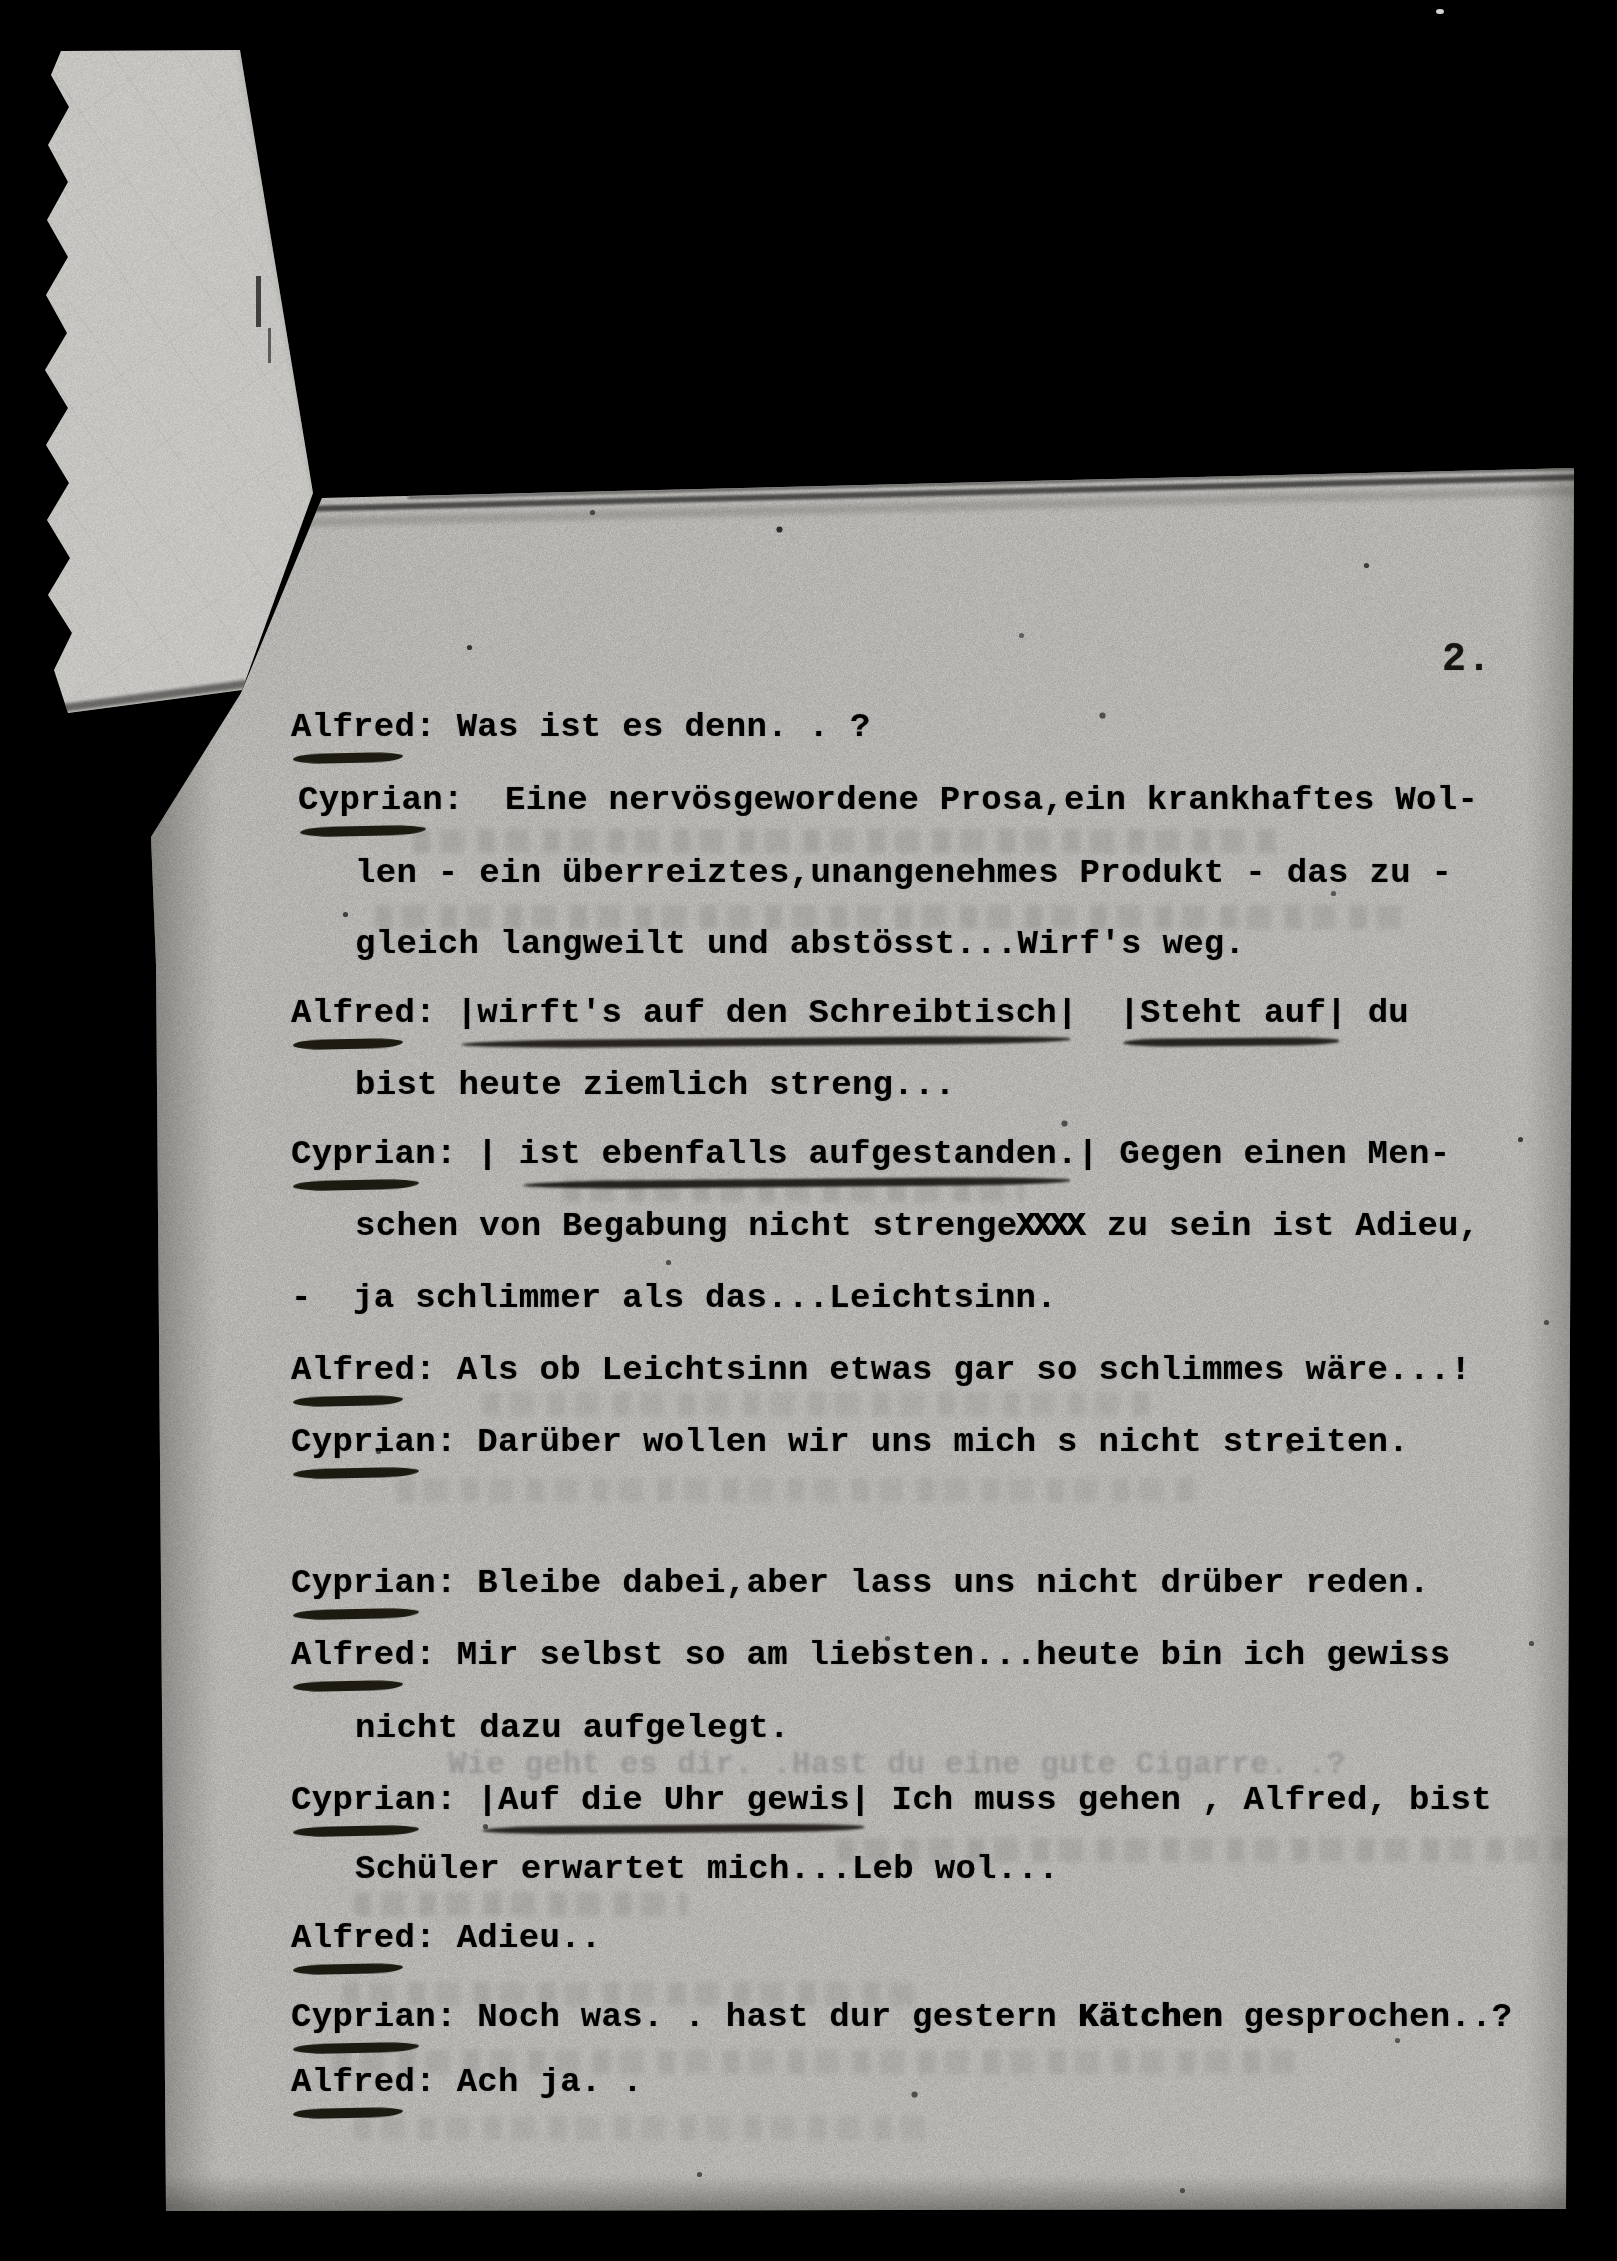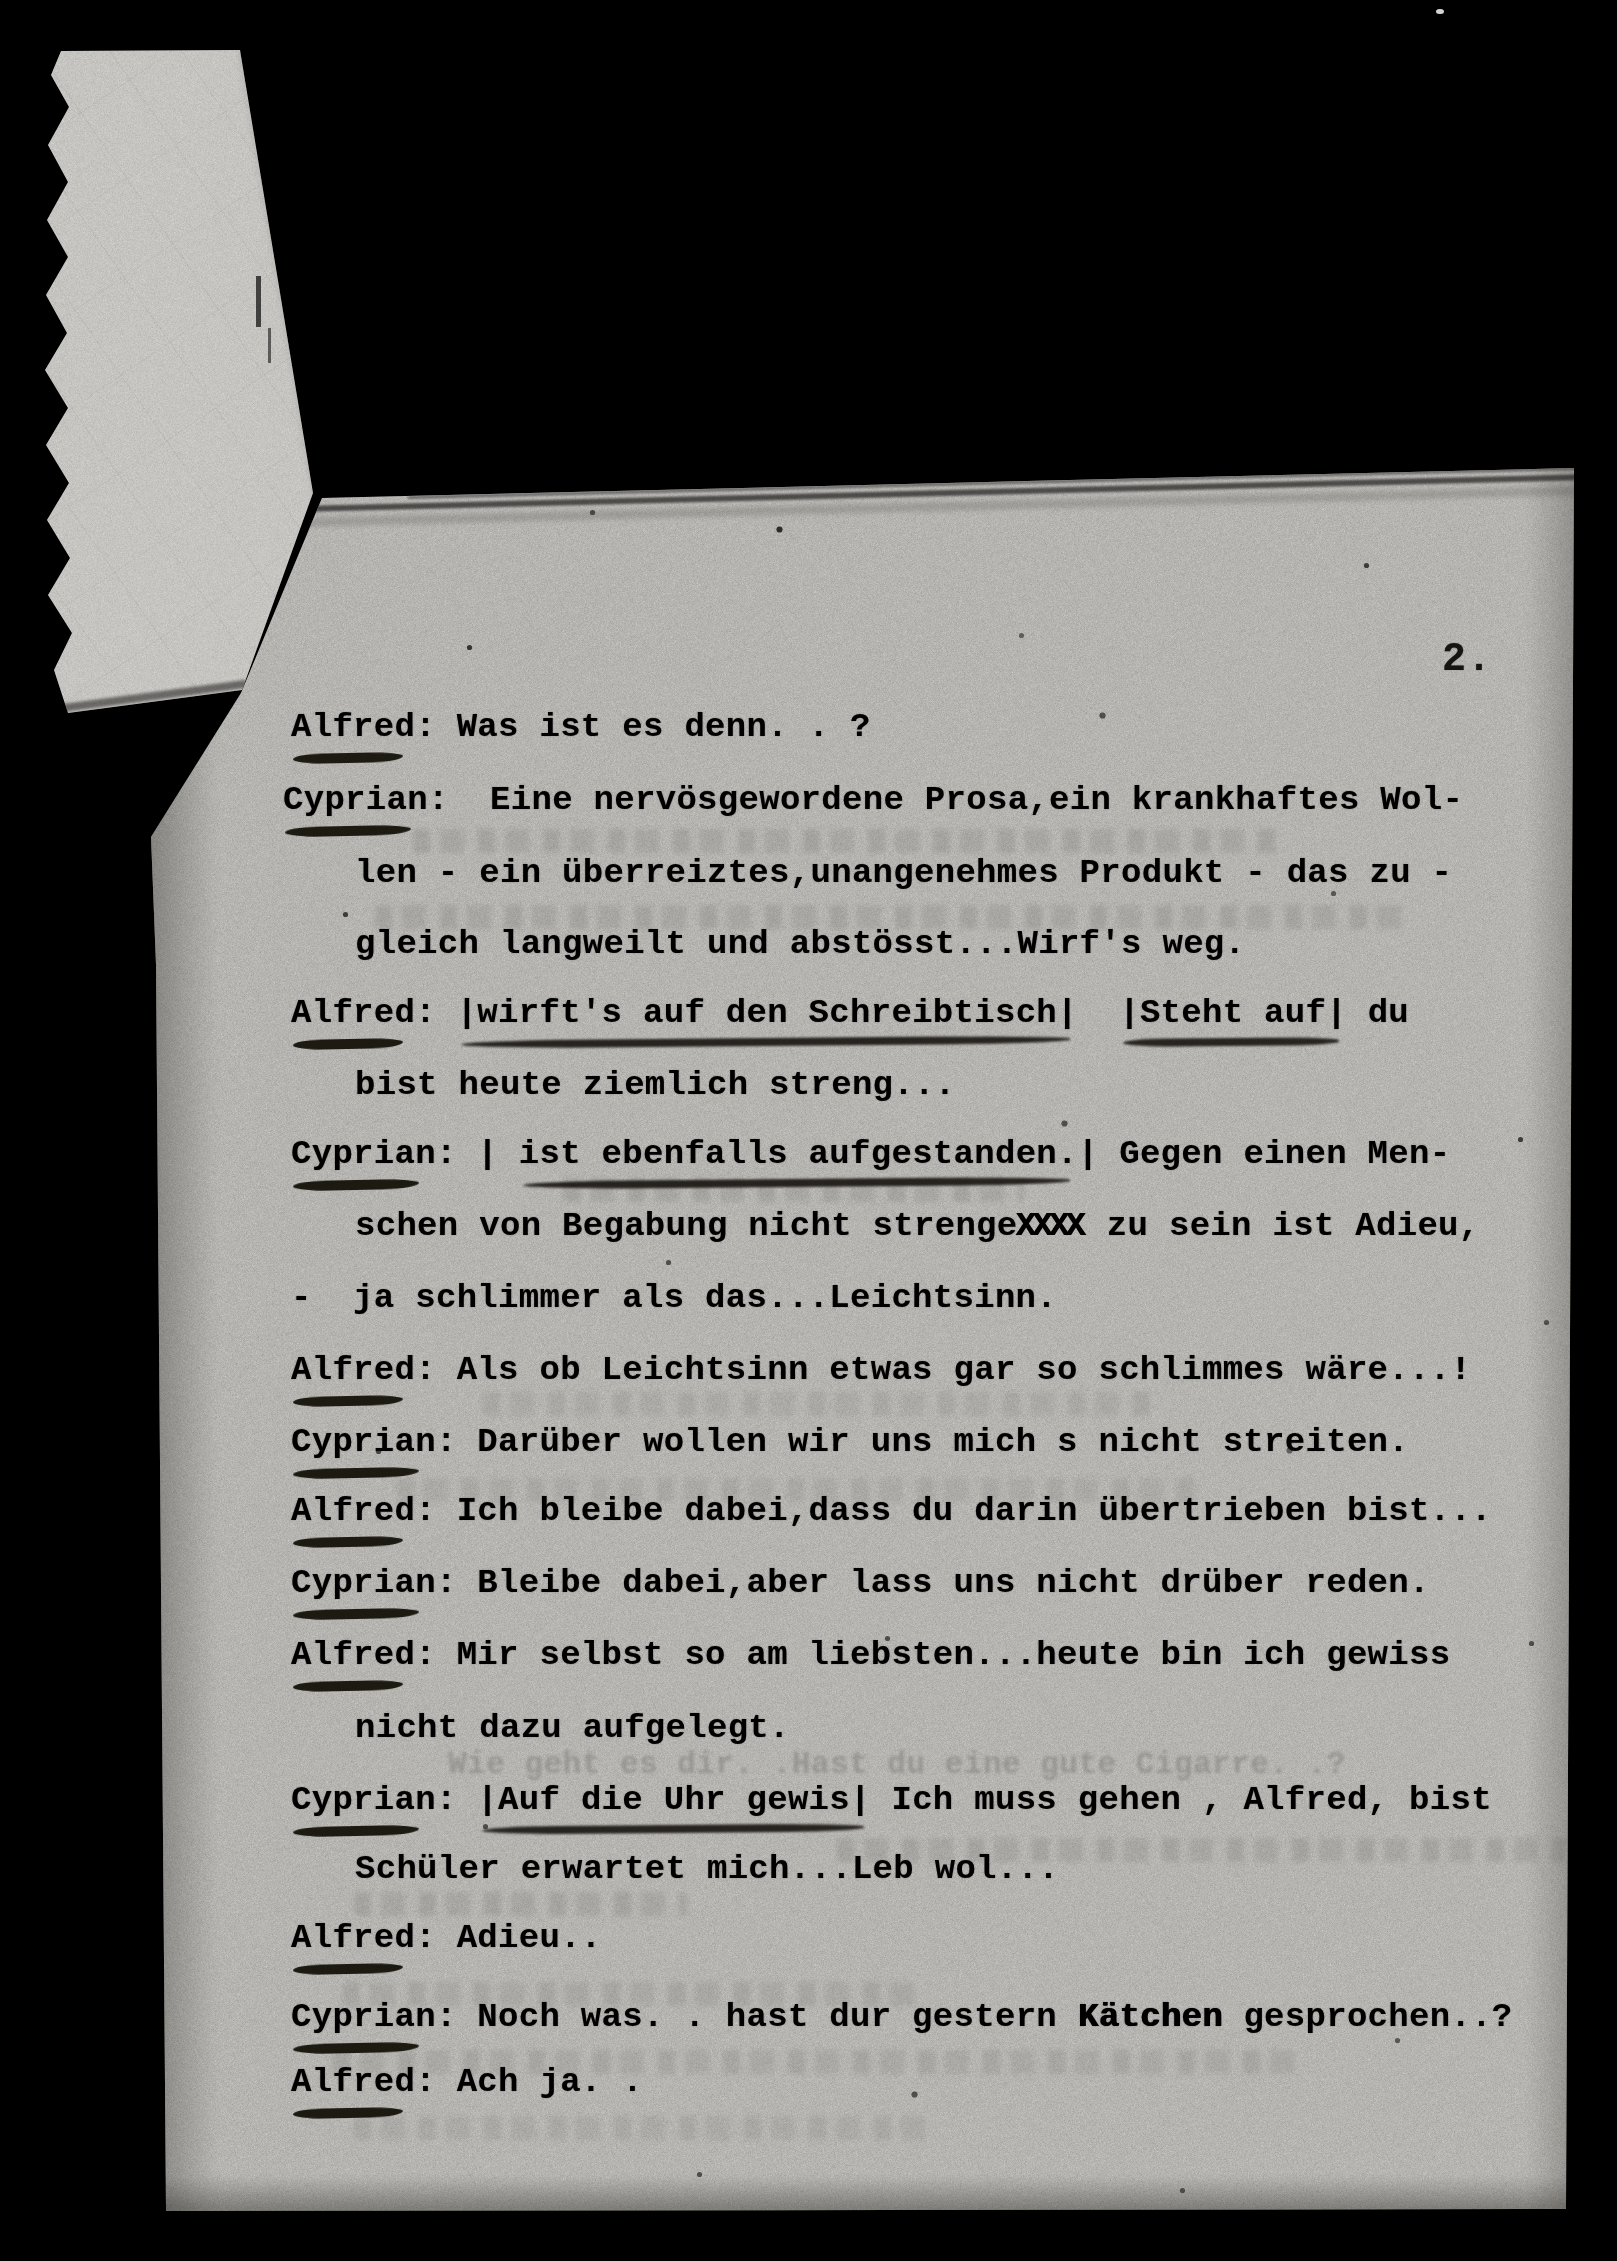--- a/index.html
+++ b/index.html
@@ -136,41 +136,40 @@
     <div class="ghost" id="g5"></div>
     <div class="ghost" id="g6"></div>
     <div class="ghost" id="g7"></div>
     <div class="ghost" id="g8"></div>
     <div class="ghost" id="g9"></div>
     <div class="ghost" id="g10"></div>
     <div class="ghostline">Wie geht es dir. .Hast du eine gute Cigarre. .?</div>
 
     <div class="line" style="left:291px;top:706px"><span class="sp">Alfred:</span><span> Was ist es denn. . ?</span></div>
 
-    <div class="line" style="left:283px;top:779px"><span class="sp">Cyprian:</span><span>  Eine nervösgewordene Prosa,ein krankhaftes Wol-</span></div>
+    <div class="line" style="left:298px;top:779px"><span class="sp">Cyprian:</span><span>  Eine nervösgewordene Prosa,ein krankhaftes Wol-</span></div>
 
     <div class="line" style="left:355px;top:852px"><span>len - ein überreiztes,unangenehmes Produkt - das zu -</span></div>
 
     <div class="line" style="left:355px;top:923px"><span>gleich langweilt und abstösst...Wirf's weg.</span></div>
 
     <div class="line" style="left:291px;top:992px"><span class="sp">Alfred:</span><span> </span><span class="dir">|wirft's auf den Schreibtisch|</span><span>  </span><span class="dir">|Steht auf|</span><span> du</span></div>
 
     <div class="line" style="left:355px;top:1064px"><span>bist heute ziemlich streng...</span></div>
 
     <div class="line" style="left:291px;top:1133px"><span class="sp">Cyprian:</span><span> | </span><span class="dir">ist ebenfalls aufgestanden.</span><span>| Gegen einen Men-</span></div>
 
     <div class="line" style="left:355px;top:1205px"><span>schen von Begabung nicht strenge</span><span class="ov">XXXX</span><span> zu sein ist Adieu,</span></div>
 
     <div class="line" style="left:291px;top:1277px"><span>-  ja schlimmer als das...Leichtsinn.</span></div>
 
     <div class="line" style="left:291px;top:1349px"><span class="sp">Alfred:</span><span> Als ob Leichtsinn etwas gar so schlimmes wäre...!</span></div>
 
     <div class="line" style="left:291px;top:1421px"><span class="sp">Cyprian:</span><span> Darüber wollen wir uns mich s nicht streiten.</span></div>
 
-    <div class="line" style="left:291px;top:1490px"><span class="sp">Alfred:</span><span> Ich bleibe dabei,dass du darin übertrieben bist...</span></div>
 
     <div class="line" style="left:291px;top:1562px"><span class="sp">Cyprian:</span><span> Bleibe dabei,aber lass uns nicht drüber reden.</span></div>
 
     <div class="line" style="left:291px;top:1634px"><span class="sp">Alfred:</span><span> Mir selbst so am liebsten...heute bin ich gewiss</span></div>
 
     <div class="line" style="left:355px;top:1707px"><span>nicht dazu aufgelegt.</span></div>
 
     <div class="line" style="left:291px;top:1779px"><span class="sp">Cyprian:</span><span> </span><span class="dir">|Auf die Uhr gewis|</span><span> Ich muss gehen , Alfred, bist</span></div>
 
     <div class="line" style="left:355px;top:1848px"><span>Schüler erwartet mich...Leb wol...</span></div>

